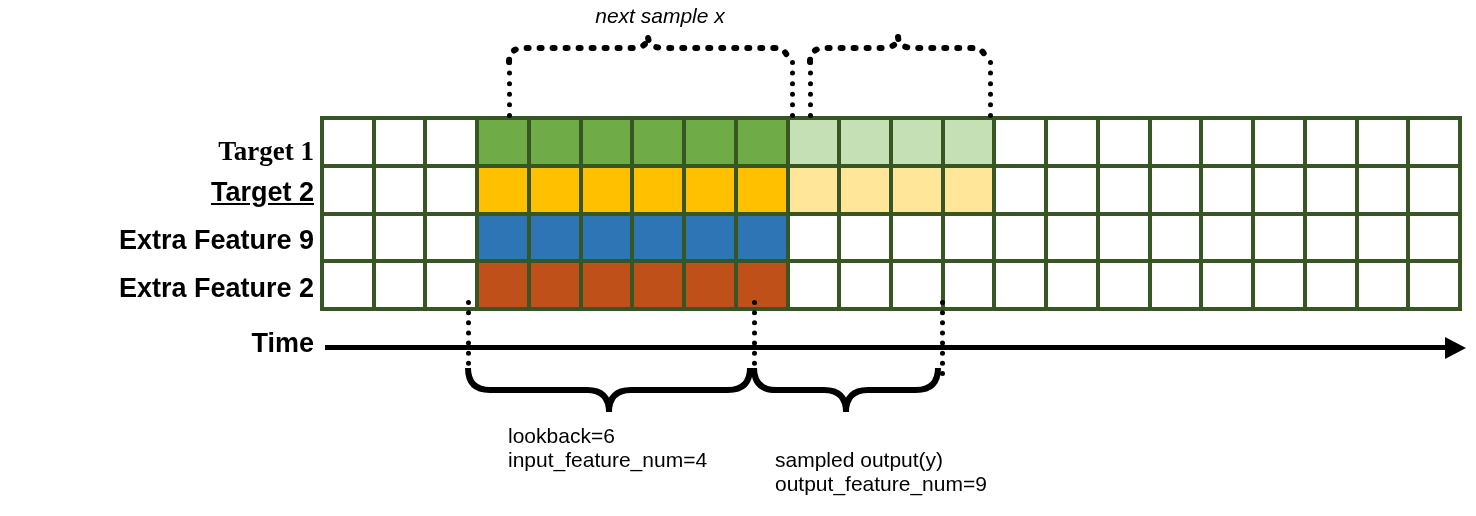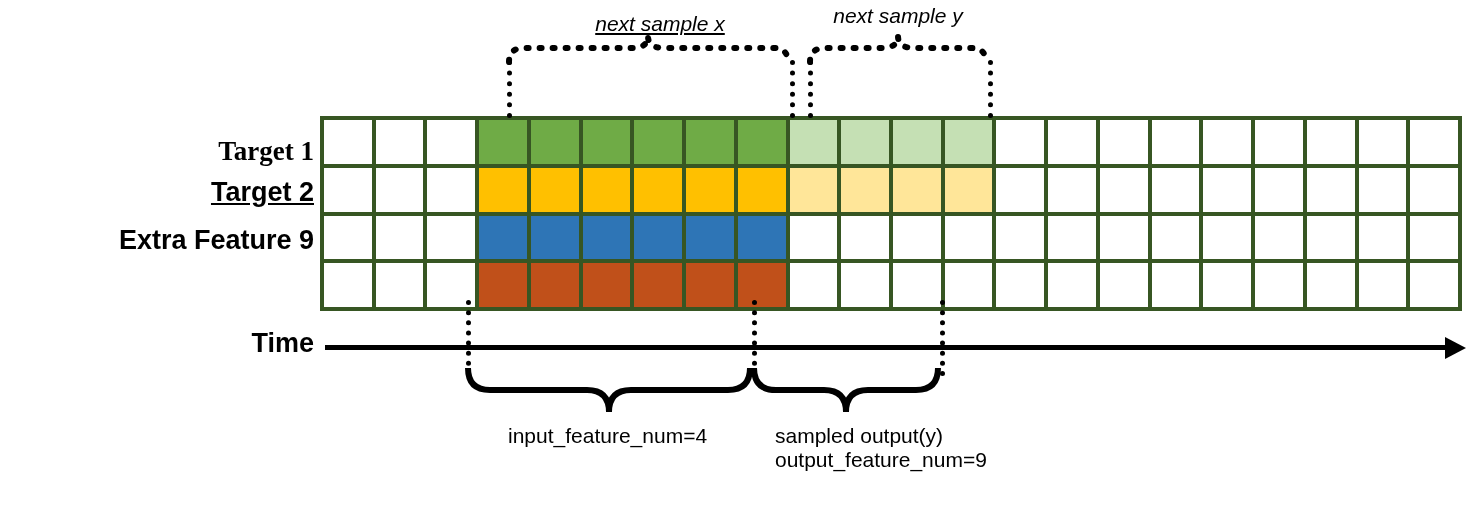--- a/index.html
+++ b/index.html
@@ -95,26 +95,26 @@
     width:1476px;height:516px;
     pointer-events:none;
   }
 </style>
 </head>
 <body>
 
 <div id="stage">
 
 
-  <div class="top-note" id="top-note-0" style="left:570px;top:12px;width:180px;text-decoration:underline;">next sample x</div>
-  <div class="top-note" id="top-note-1" style="left:812px;top:4px;width:172px;">next sample y</div>
+  <div class="top-note" id="top-note-0" style="left:570px;top:4px;width:180px;">next sample x</div>
 
   <div class="row-label" style="top:138px;font-family:Liberation Serif, serif;">Target 1</div>
   <div class="row-label" style="top:179px;text-decoration:underline;">Target 2</div>
   <div class="row-label" style="top:227px;">Extra Feature 9</div>
+  <div class="row-label" style="top:275px;">Extra Feature 2</div>
 
   <div class="time-label">Time</div>
 
   <div class="grid" id="grid" style="background: rgb(55, 86, 35); grid-template-columns: repeat(22, 1fr); grid-template-rows: repeat(4, 1fr);">
       <div class="cell" style="background: rgb(255, 255, 255);"></div>
       <div class="cell" style="background: rgb(255, 255, 255);"></div>
       <div class="cell" style="background: rgb(255, 255, 255);"></div>
       <div class="cell" style="background: rgb(111, 171, 70);"></div>
       <div class="cell" style="background: rgb(111, 171, 70);"></div>
       <div class="cell" style="background: rgb(111, 171, 70);"></div>
@@ -219,20 +219,21 @@
     <path d="M 509 62 Q 509 48 524 48 L 632 48 Q 648 48 648 36 Q 648 48 664 48 L 773 48 Q 788 48 788 62" fill="none" stroke="#000" stroke-width="6" stroke-linecap="round" stroke-dasharray="2 11"></path>
 
     <path d="M 810 62 Q 810 48 825 48 L 882 48 Q 898 48 898 36 Q 898 48 914 48 L 971 48 Q 986 48 986 62" fill="none" stroke="#000" stroke-width="6" stroke-linecap="round" stroke-dasharray="2 11"></path>
 
     <path d="M 468 368 Q 468 390 490 390 L 587 390 Q 609 390 609 412 Q 609 390 631 390 L 728 390 Q 750 390 750 368" fill="none" stroke="#000" stroke-width="6" stroke-linecap="butt"></path>
 
     <path d="M 754 368 Q 754 390 776 390 L 824 390 Q 846 390 846 412 Q 846 390 868 390 L 916 390 Q 938 390 938 368" fill="none" stroke="#000" stroke-width="6" stroke-linecap="butt"></path>
   </svg>
 
   <div class="bot-note" id="bot-note-0" style="left:508px;top:424px;">
+      <div>lookback=6</div>
       <div>input_feature_num=4</div>
     </div>
-  <div class="bot-note" id="bot-note-1" style="left:775px;top:424px;">
+  <div class="bot-note" id="bot-note-1" style="left:775px;top:448px;">
       <div>sampled output(y)</div>
       <div>output_feature_num=9</div>
     </div>
 
 </div>
 
 </body></html>

